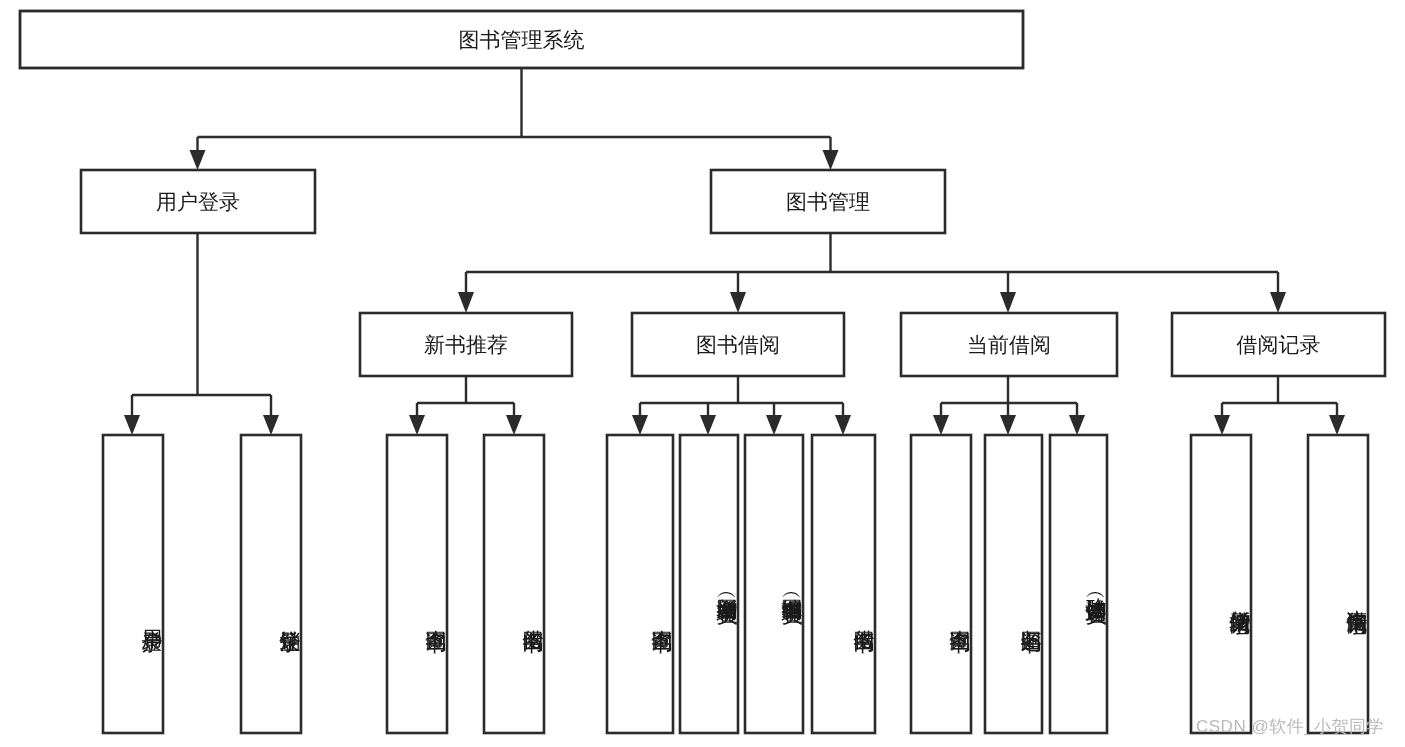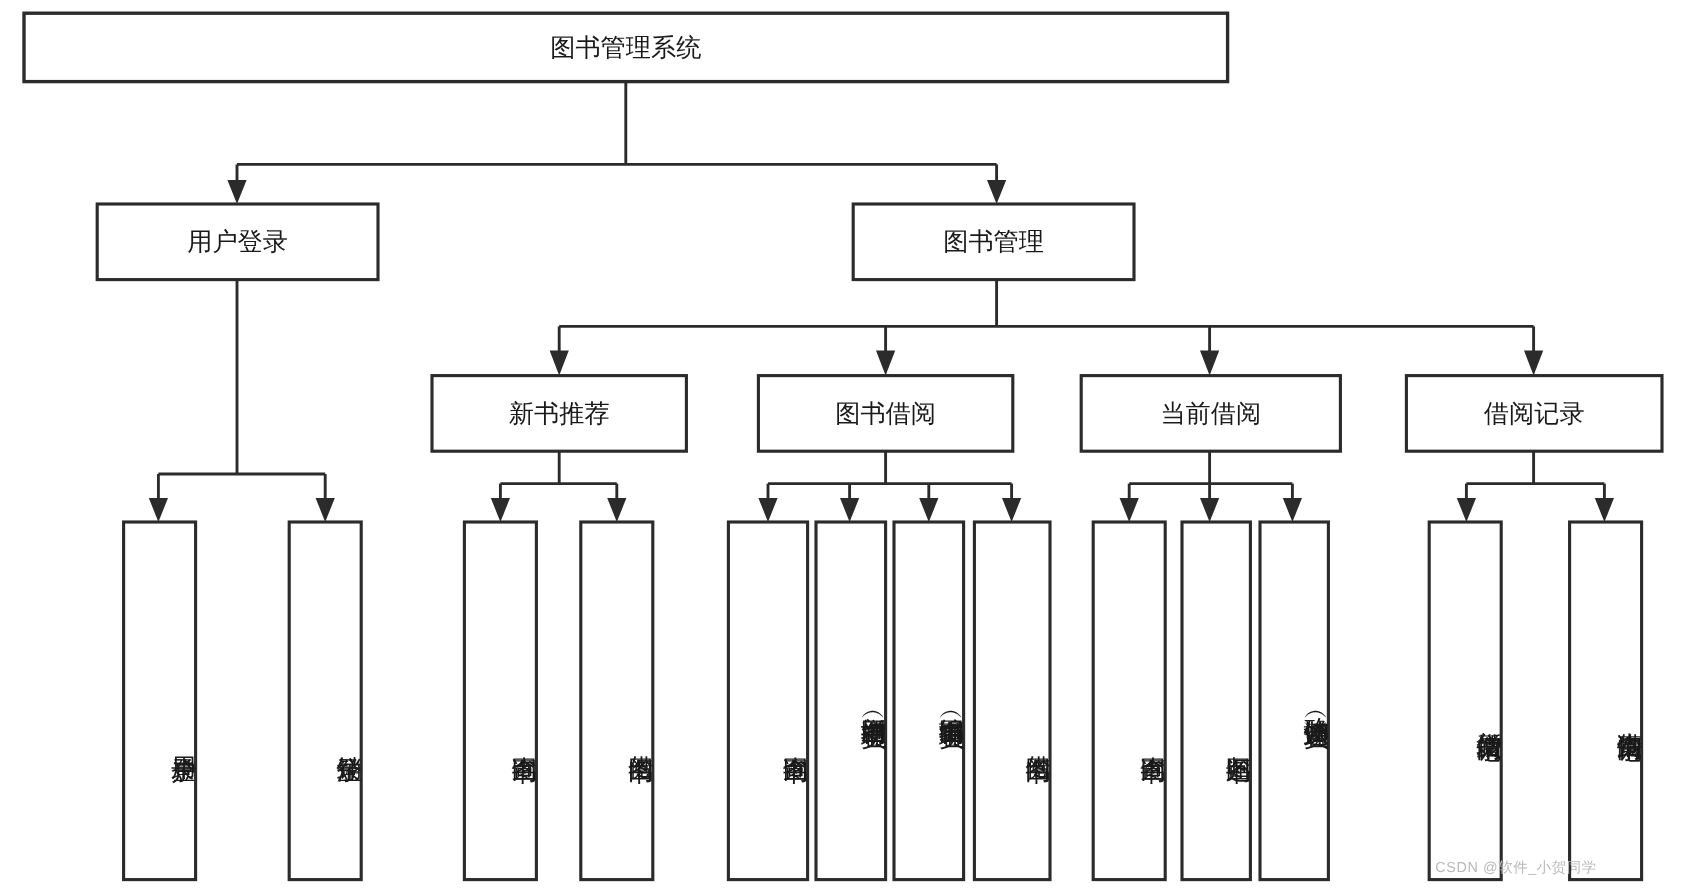--- a/index.html
+++ b/index.html
@@ -62,21 +62,21 @@
     letter-spacing: 1px;
     display: flex;
     align-items: flex-start;
     justify-content: center;
     pointer-events: none;
     user-select: none;
   }
   .watermark {
     position: absolute;
     font-family: "Liberation Sans", "DejaVu Sans", sans-serif;
-    font-size: 12px;
+    font-size: 17px;
     color: #b9b9b9;
     letter-spacing: 0.5px;
     white-space: nowrap;
   }
 </style>
 </head>
 <body>
 
 <div id="diagram-root">
 

